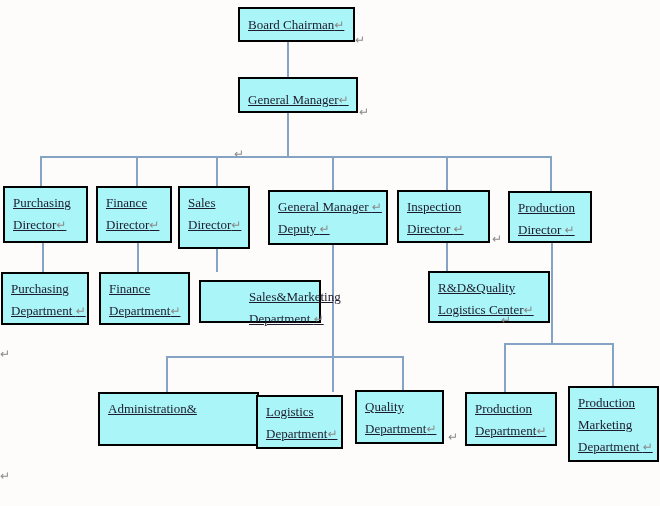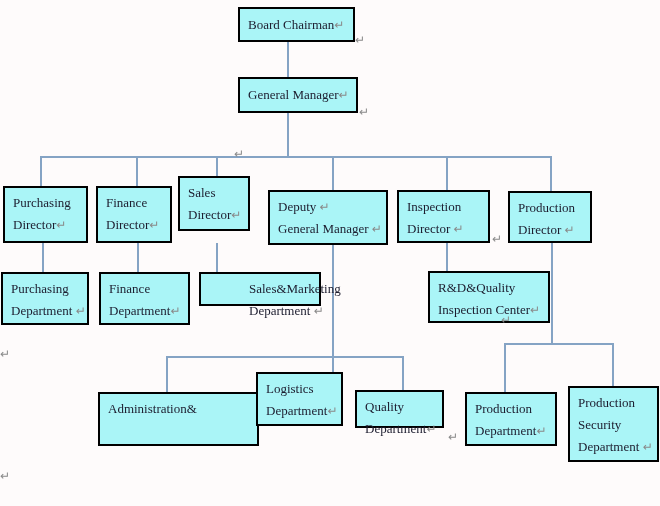--- a/index.html
+++ b/index.html
@@ -21,21 +21,21 @@
     border:2px solid var(--box-border,#000);
     color:var(--text-color,#1c1c2e);
     font-size:13px;
     line-height:22px;
     padding:4px 2px 0 8px;
   }
   .box.center{
     display:flex;align-items:center;
     padding-top:0;
   }
-  .bl{white-space:pre;}
+  .bl{white-space:pre;text-decoration:underline;}
   .mk{
     color:var(--mark-color,#8a8a8a);
     font-size:12px;
   }
   .fmk{
     position:absolute;
     color:var(--mark-color,#8a8a8a);
     font-size:12px;
     line-height:12px;
   }
@@ -69,47 +69,47 @@
     <div class="line v" style="left: 402px; top: 356px; height: 34px;"></div>
     <div class="line v" style="left: 551px; top: 243px; height: 101px;"></div>
     <div class="line h" style="left: 504px; top: 343px; width: 110px;"></div>
     <div class="line v" style="left: 504px; top: 343px; height: 49px;"></div>
     <div class="line v" style="left: 612px; top: 343px; height: 43px;"></div>
     <div class="box center" style="left: 238px; top: 7px; width: 117px; height: 35px;">
       <div>
         <div class="bl"><span>Board Chairman</span><span class="mk">↵</span></div>
       </div>
     </div>
-    <div class="box center" style="left: 238px; top: 77px; width: 120px; height: 36px;">
+    <div class="box center" style="left: 238px; top: 77px; width: 120px; height: 36px; align-items: flex-end;">
       <div>
         <div class="bl"><span>General Manager</span><span class="mk">↵</span></div>
       </div>
     </div>
     <div class="box" style="left: 3px; top: 186px; width: 85px; height: 57px;">
       <div>
         <div class="bl"><span>Purchasing</span></div>
         <div class="bl"><span>Director</span><span class="mk">↵</span></div>
       </div>
     </div>
     <div class="box" style="left: 96px; top: 186px; width: 76px; height: 57px;">
       <div>
         <div class="bl"><span>Finance</span></div>
         <div class="bl"><span>Director</span><span class="mk">↵</span></div>
       </div>
     </div>
-    <div class="box" style="left: 178px; top: 176px; width: 72px; height: 55px; padding-left: 8px;">
+    <div class="box" style="left: 178px; top: 186px; width: 72px; height: 63px; padding-left: 8px;">
       <div>
         <div class="bl"><span>Sales</span></div>
         <div class="bl"><span>Director</span><span class="mk">↵</span></div>
       </div>
     </div>
     <div class="box" style="left: 268px; top: 190px; width: 120px; height: 55px;">
       <div>
+        <div class="bl"><span>General Manager </span><span class="mk">↵</span></div>
         <div class="bl"><span>Deputy </span><span class="mk">↵</span></div>
-        <div class="bl"><span>General Manager </span><span class="mk">↵</span></div>
       </div>
     </div>
     <div class="box" style="left: 397px; top: 190px; width: 93px; height: 53px;">
       <div>
         <div class="bl"><span>Inspection</span></div>
         <div class="bl"><span>Director </span><span class="mk">↵</span></div>
       </div>
     </div>
     <div class="box" style="left: 508px; top: 191px; width: 84px; height: 52px;">
       <div>
@@ -122,59 +122,59 @@
         <div class="bl"><span>Purchasing</span></div>
         <div class="bl"><span>Department </span><span class="mk">↵</span></div>
       </div>
     </div>
     <div class="box" style="left: 99px; top: 272px; width: 91px; height: 53px;">
       <div>
         <div class="bl"><span>Finance</span></div>
         <div class="bl"><span>Department</span><span class="mk">↵</span></div>
       </div>
     </div>
-    <div class="box" style="left: 199px; top: 272px; width: 122px; height: 34px; padding-left: 48px;">
+    <div class="box" style="left: 199px; top: 280px; width: 122px; height: 43px; padding-left: 48px;">
       <div>
         <div class="bl"><span>Sales&amp;Marketing</span></div>
         <div class="bl"><span>Department </span><span class="mk">↵</span></div>
       </div>
     </div>
     <div class="box" style="left: 380px; top: 271px; width: 122px; height: 52px; margin-left: 48px;">
       <div>
         <div class="bl"><span>R&amp;D&amp;Quality</span></div>
-        <div class="bl"><span>Inspection Center</span><span class="mk">↵</span></div>
+        <div class="bl"><span>Logistics Center</span><span class="mk">↵</span></div>
       </div>
     </div>
     <div class="box" style="left: 98px; top: 392px; width: 161px; height: 54px;">
       <div>
         <div class="bl"><span>Administration&amp;</span></div>
       </div>
     </div>
-    <div class="box" style="left: 256px; top: 372px; width: 87px; height: 54px;">
+    <div class="box" style="left: 256px; top: 395px; width: 87px; height: 54px;">
       <div>
         <div class="bl"><span>Logistics</span></div>
         <div class="bl"><span>Department</span><span class="mk">↵</span></div>
       </div>
     </div>
-    <div class="box" style="left: 355px; top: 390px; width: 89px; height: 38px;">
+    <div class="box" style="left: 355px; top: 390px; width: 89px; height: 54px;">
       <div>
         <div class="bl"><span>Quality</span></div>
         <div class="bl"><span>Department</span><span class="mk">↵</span></div>
       </div>
     </div>
     <div class="box" style="left: 465px; top: 392px; width: 92px; height: 54px;">
       <div>
         <div class="bl"><span>Production</span></div>
         <div class="bl"><span>Department</span><span class="mk">↵</span></div>
       </div>
     </div>
     <div class="box" style="left: 568px; top: 386px; width: 91px; height: 76px;">
       <div>
         <div class="bl"><span>Production</span></div>
-        <div class="bl"><span>Security</span></div>
+        <div class="bl"><span>Marketing</span></div>
         <div class="bl"><span>Department </span><span class="mk">↵</span></div>
       </div>
     </div>
     <div class="fmk" style="left: 355px; top: 34px;">↵</div>
     <div class="fmk" style="left: 359px; top: 106px;">↵</div>
     <div class="fmk" style="left: 234px; top: 148px;">↵</div>
     <div class="fmk" style="left: 492px; top: 233px;">↵</div>
     <div class="fmk" style="left: 501px; top: 314px;">↵</div>
     <div class="fmk" style="left: 0px; top: 348px;">↵</div>
     <div class="fmk" style="left: 0px; top: 470px;">↵</div>

